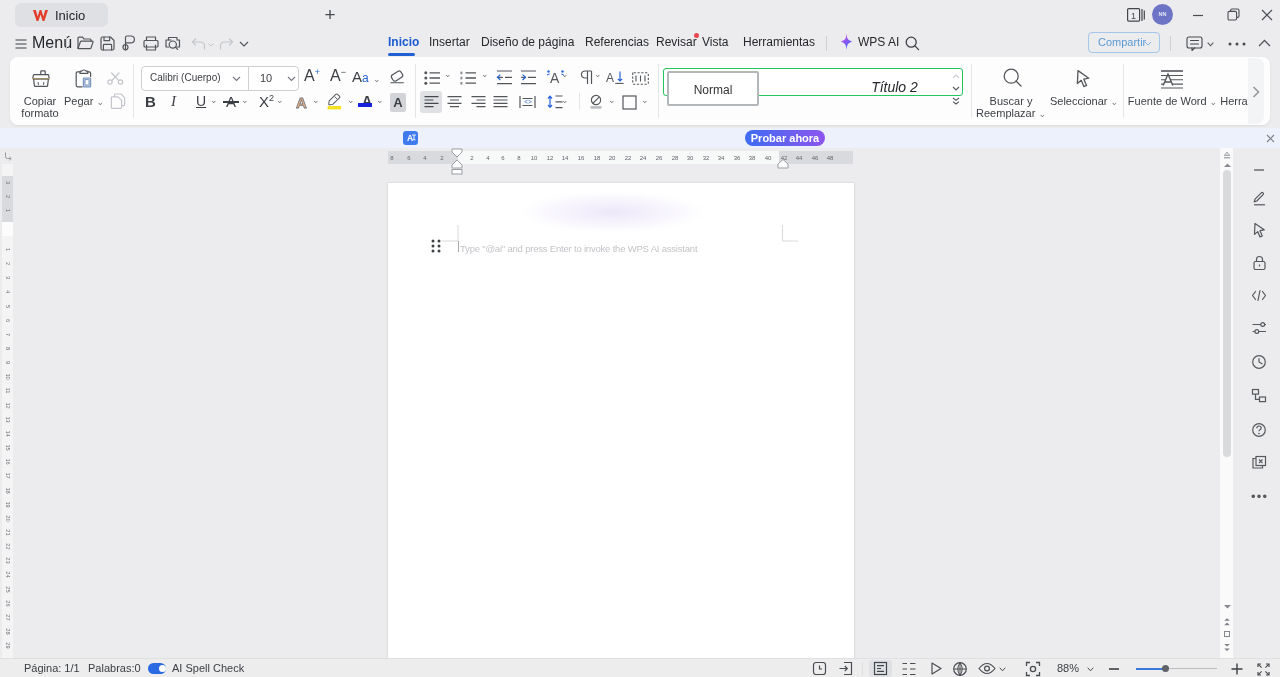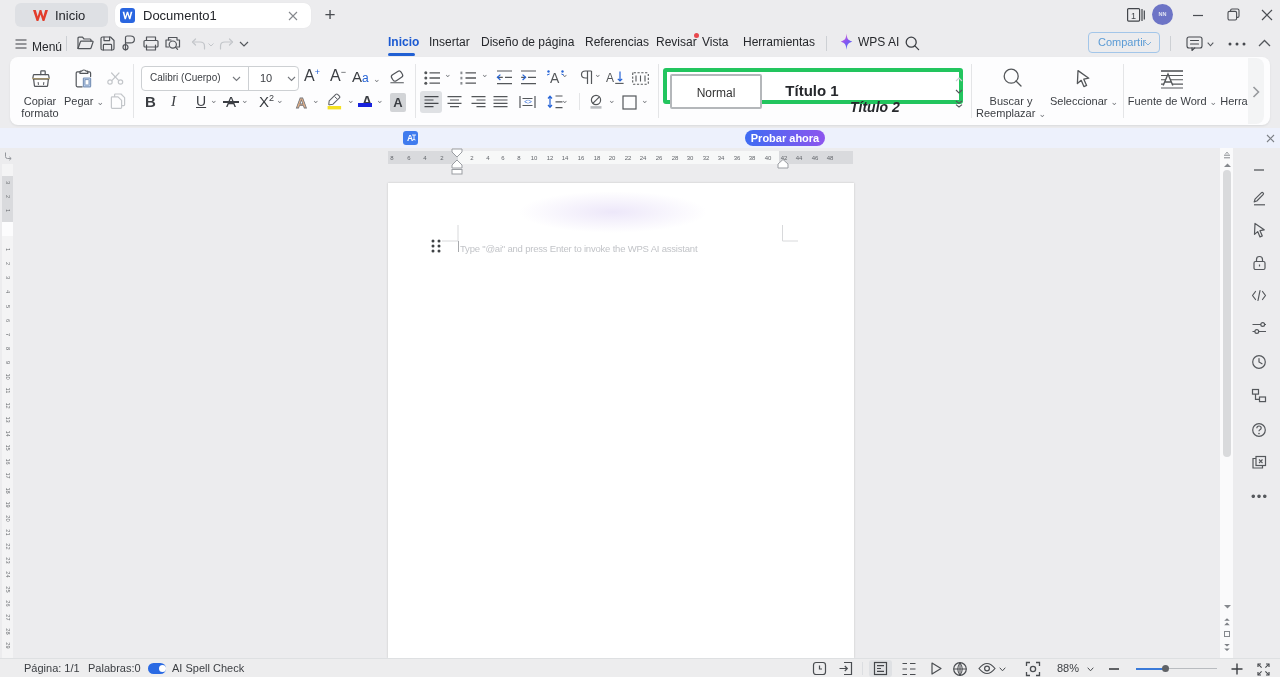--- a/index.html
+++ b/index.html
@@ -24,21 +24,21 @@
 #tab-inicio { color:#1b5ad2; font-weight:bold; }
 #inicio-underline { position:absolute; left:388px; top:23px; width:27px; height:3px; background:#2160d3; border-radius:2px; }
 #compartir { position:absolute; left:1088px; top:2px; width:72px; height:21px; border:1px solid #a3c6e9; border-radius:4px; color:#5b9bd5; font-size:11px; text-align:left; padding-left:9px; line-height:19px; }
 
 #ribbon { position:absolute; left:10px; top:57px; width:1260px; height:68px; background:#fdfdfe; border-radius:8px; box-shadow:0 1px 2px rgba(60,64,70,0.10); }
 .rsep { position:absolute; width:1px; background:#e4e5e7; top:7px; height:54px; }
 .rlabel { position:absolute; font-size:11px; color:#3b3e43; white-space:nowrap; text-align:center; }
 .combo { position:absolute; background:#fff; border:1px solid #cdd0d3; }
 .dd { color:#75787d; }
 
-#gallery { position:absolute; left:653px; top:11px; width:300px; height:36px; border:4px solid #22c55e; border-radius:3px; background:#fff; }
+#gallery { position:absolute; left:653px; top:11px; width:300px; height:28px; border:1px solid #22c55e; border-radius:3px; background:#fff; }
 #gal-normal { position:absolute; left:3px; top:2px; width:92px; height:35px; border:2px solid #b4b7ba; border-radius:2px; background:#fff; font-size:12px; color:#333; text-align:center; line-height:34px; }
 
 #notif { position:absolute; left:0; top:128px; width:1280px; height:20px; background:#edf1fc; }
 
 #work { position:absolute; left:0; top:148px; width:1233px; height:510px; background:#ececee; }
 #page { position:absolute; left:388px; top:35px; width:466px; height:475px; background:#ffffff; box-shadow:0 0 2px rgba(0,0,0,0.18); }
 #aipill { position:absolute; left:145px; top:21px; width:176px; height:27px; border-radius:14px; border:1px solid transparent; background:linear-gradient(#fff,#fff) padding-box, linear-gradient(90deg,#e8aac4,#b49ae8) border-box; }
 #aipill-text { position:absolute; left:31px; top:7px; font-size:10.5px; background:linear-gradient(90deg,#e0679d,#7b68e4); -webkit-background-clip:text; background-clip:text; color:transparent; white-space:nowrap; }
 
 #hruler { position:absolute; left:388px; top:4px; width:465px; height:14px; background:#d9dadd; }
@@ -55,30 +55,20 @@
 </style>
 </head>
 <body>
 <div id="titlebar">
   <div id="tab-home">
     <svg width="17" height="15" viewBox="0 0 17 15" style="margin-left:17px">
       <path d="M1 2 L4.6 13 L6.4 13 L8.5 6.5 L10.6 13 L12.4 13 L16 2 L13.2 2 L11.3 8.6 L9.4 2 L7.6 2 L5.7 8.6 L3.8 2 Z" fill="#e23c2b"></path>
     </svg>
     <span class="txt">Inicio</span>
   </div>
-  <div id="tab-doc">
-    <svg width="15" height="15" viewBox="0 0 15 15" style="margin-left:5px">
-      <rect x="0" y="0" width="15" height="15" rx="3" fill="#2a66e0"></rect>
-      <path d="M2.6 3.8 L4.6 11.2 L5.9 11.2 L7.5 6.2 L9.1 11.2 L10.4 11.2 L12.4 3.8 L10.7 3.8 L9.6 8.4 L8.2 3.8 L6.8 3.8 L5.4 8.4 L4.3 3.8 Z" fill="#fff"></path>
-    </svg>
-    <span class="txt">Documento1</span>
-    <svg width="10" height="10" viewBox="0 0 10 10" style="position:absolute;left:173px;top:8px">
-      <path d="M1 1 L9 9 M9 1 L1 9" stroke="#85888d" stroke-width="1.1"></path>
-    </svg>
-  </div>
   <div id="plus">+</div>
   <svg class="abs" width="18" height="16" viewBox="0 0 18 16" style="left:1127px;top:7px">
     <rect x="0.6" y="1.6" width="12" height="12.5" rx="1" stroke="#43464b" fill="none" stroke-width="1.2"></rect>
     <text x="6.6" y="11.5" font-size="9" fill="#43464b" text-anchor="middle" font-family="Liberation Sans">1</text>
     <path d="M15 2 L15 14 M17.3 3.5 L17.3 12.5" stroke="#43464b" stroke-width="1.2"></path>
   </svg>
   <div id="avatar">NN</div>
   <svg class="abs" width="12" height="12" viewBox="0 0 12 12" style="left:1192px;top:9px">
     <path d="M1 6.5 L11 6.5" stroke="#4a4d52" stroke-width="1.2"></path>
   </svg>
@@ -87,21 +77,21 @@
     <path d="M3.6 3.2 L3.6 2.4 Q3.6 1 5 1 L10.6 1 Q12 1 12 2.4 L12 8 Q12 9.4 10.6 9.4 L9.9 9.4" stroke="#4a4d52" fill="none" stroke-width="1.1"></path>
   </svg>
   <svg class="abs" width="12" height="12" viewBox="0 0 12 12" style="left:1261px;top:9px">
     <path d="M1 1 L11 11 M11 1 L1 11" stroke="#4a4d52" stroke-width="1.2"></path>
   </svg>
 </div>
 <div id="menurow">
   <svg class="abs" width="12" height="10" viewBox="0 0 12 10" style="left:15px;top:9px">
     <path d="M0.5 1 L11.5 1 M0.5 5 L11.5 5 M0.5 9 L11.5 9" stroke="#3c3f44" stroke-width="1.2"></path>
   </svg>
-  <span class="tab" style="left:32px;top:10px;font-size:12px">Menú</span>
+  <span class="tab" style="left:32px;top:4px;font-size:16px">Menú</span>
   <div class="vsep" style="left:66px;top:6px;height:15px"></div>
   <svg class="abs ic" width="17" height="15" viewBox="0 0 17 15" style="left:77px;top:6px">
     <path d="M1 12.5 L1 2.2 Q1 1.2 2 1.2 L5.5 1.2 L7 3 L13 3 Q14 3 14 4 L14 5.2"></path>
     <path d="M1 12.5 L3.4 5.8 Q3.6 5.2 4.3 5.2 L15.3 5.2 Q16.3 5.2 16 6.1 L14 12 Q13.8 12.7 13 12.7 L1.6 12.7 Q1 12.7 1 12.1 Z"></path>
   </svg>
   <svg class="abs ic" width="15" height="15" viewBox="0 0 15 15" style="left:100px;top:6px">
     <path d="M1 2.5 Q1 1 2.5 1 L10.5 1 L14 4.5 L14 12.5 Q14 14 12.5 14 L2.5 14 Q1 14 1 12.5 Z"></path>
     <path d="M4 1.2 L4 4.6 L9.6 4.6 L9.6 1.2"></path>
     <path d="M3.4 14 L3.4 9.2 Q3.4 8.4 4.2 8.4 L10.8 8.4 Q11.6 8.4 11.6 9.2 L11.6 14"></path>
   </svg>
@@ -329,22 +319,21 @@
   </svg>
   <div class="abs dd" style="left:598px;top:38px;font-size:9px">⌄</div>
   <svg class="abs" width="15" height="15" viewBox="0 0 15 15" style="left:612px;top:38px">
     <rect x="1" y="1" width="13" height="13" stroke="#54575a" fill="none" stroke-width="1.2"></rect>
   </svg>
   <div class="abs dd" style="left:631px;top:38px;font-size:9px">⌄</div>
   <div class="rsep" style="left:648px"></div>
 
   <div id="gallery">
     <div id="gal-normal">Normal</div>
-    <div class="abs" style="left:95px;top:0;width:100px;height:37px;font-size:15px;font-weight:bold;color:#26282c;text-align:center;line-height:37px">Título 1</div>
-    <div class="abs" style="left:183px;top:17px;width:95px;height:37px;font-size:14px;font-weight:bold;font-style:italic;color:#26282c;line-height:37px">Título 2</div>
+    <div class="abs" style="left:183px;top:0;width:95px;height:37px;font-size:14px;font-weight:normal;font-style:italic;color:#26282c;text-align:center;line-height:37px">Título 2</div>
     <svg class="abs" width="8" height="5" viewBox="0 0 8 5" style="left:288px;top:5px">
         <path d="M1 4 L4 1 L7 4" stroke="#c9ccd0" fill="none" stroke-width="1.1"></path>
       </svg>
     <svg class="abs" width="8" height="5" viewBox="0 0 8 5" style="left:288px;top:17px">
         <path d="M1 1 L4 4 L7 1" stroke="#54575a" fill="none" stroke-width="1.1"></path>
       </svg>
     <svg class="abs" width="8" height="8" viewBox="0 0 8 8" style="left:288px;top:28px">
         <path d="M1 1 L4 3.4 L7 1 M1 4.6 L4 7 L7 4.6" stroke="#54575a" fill="none" stroke-width="1.1"></path>
       </svg>
   </div>

